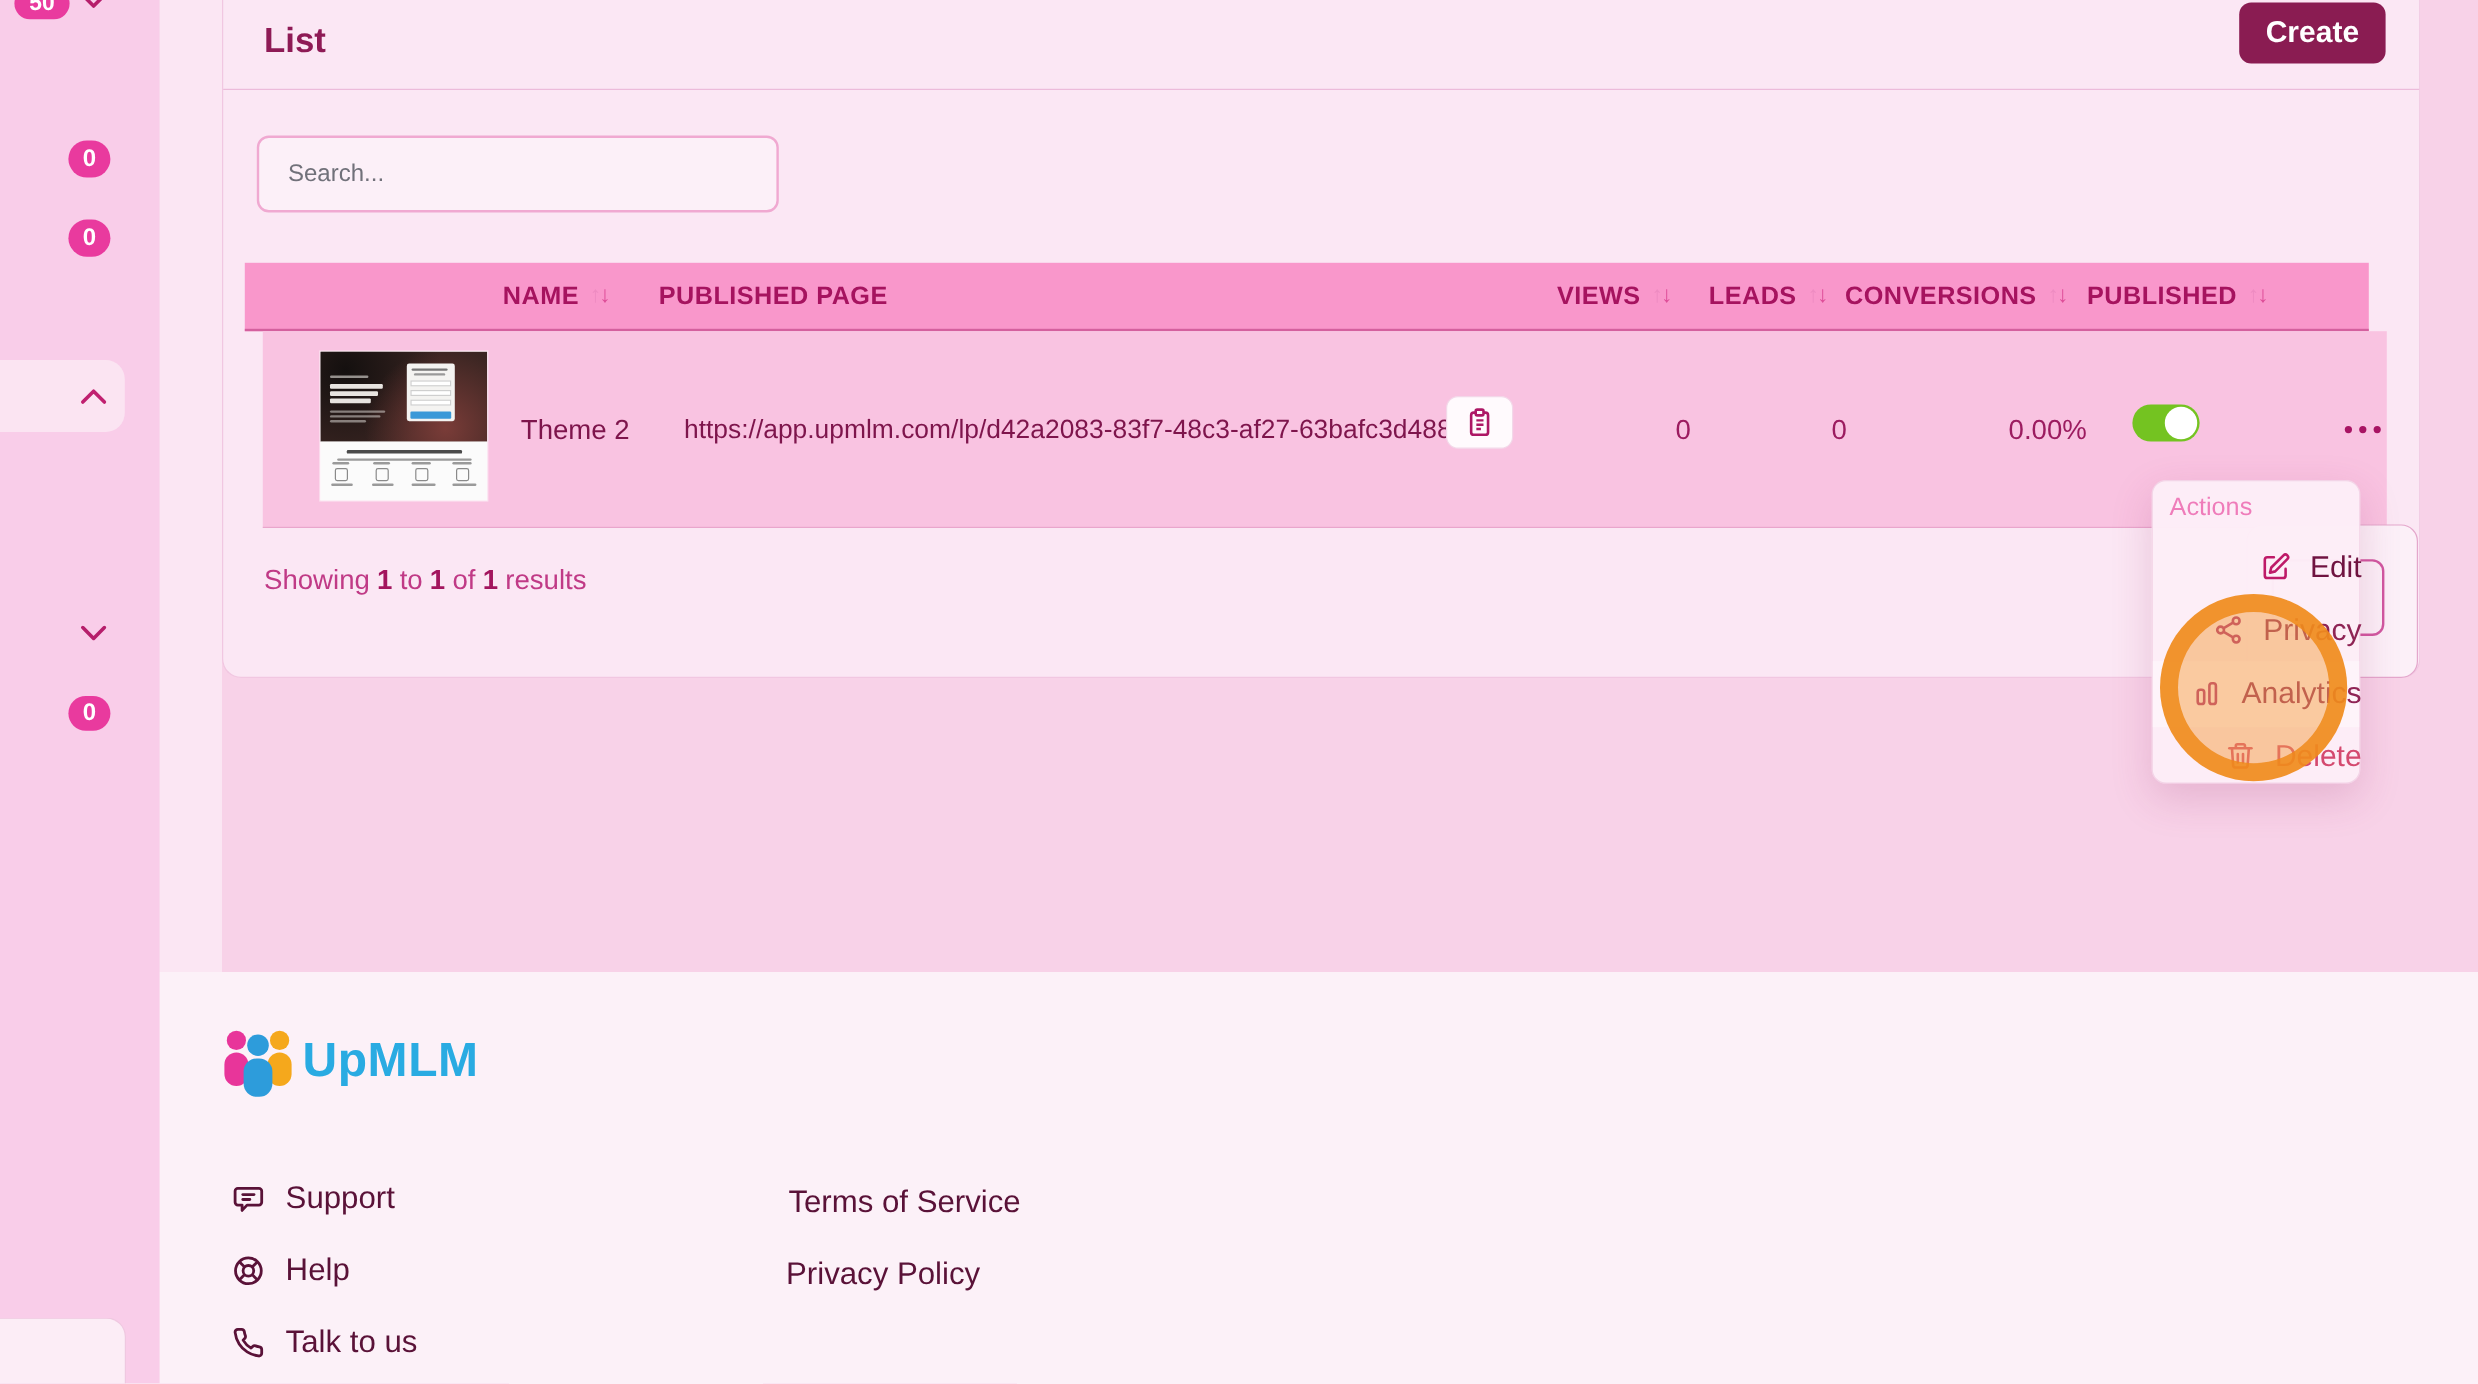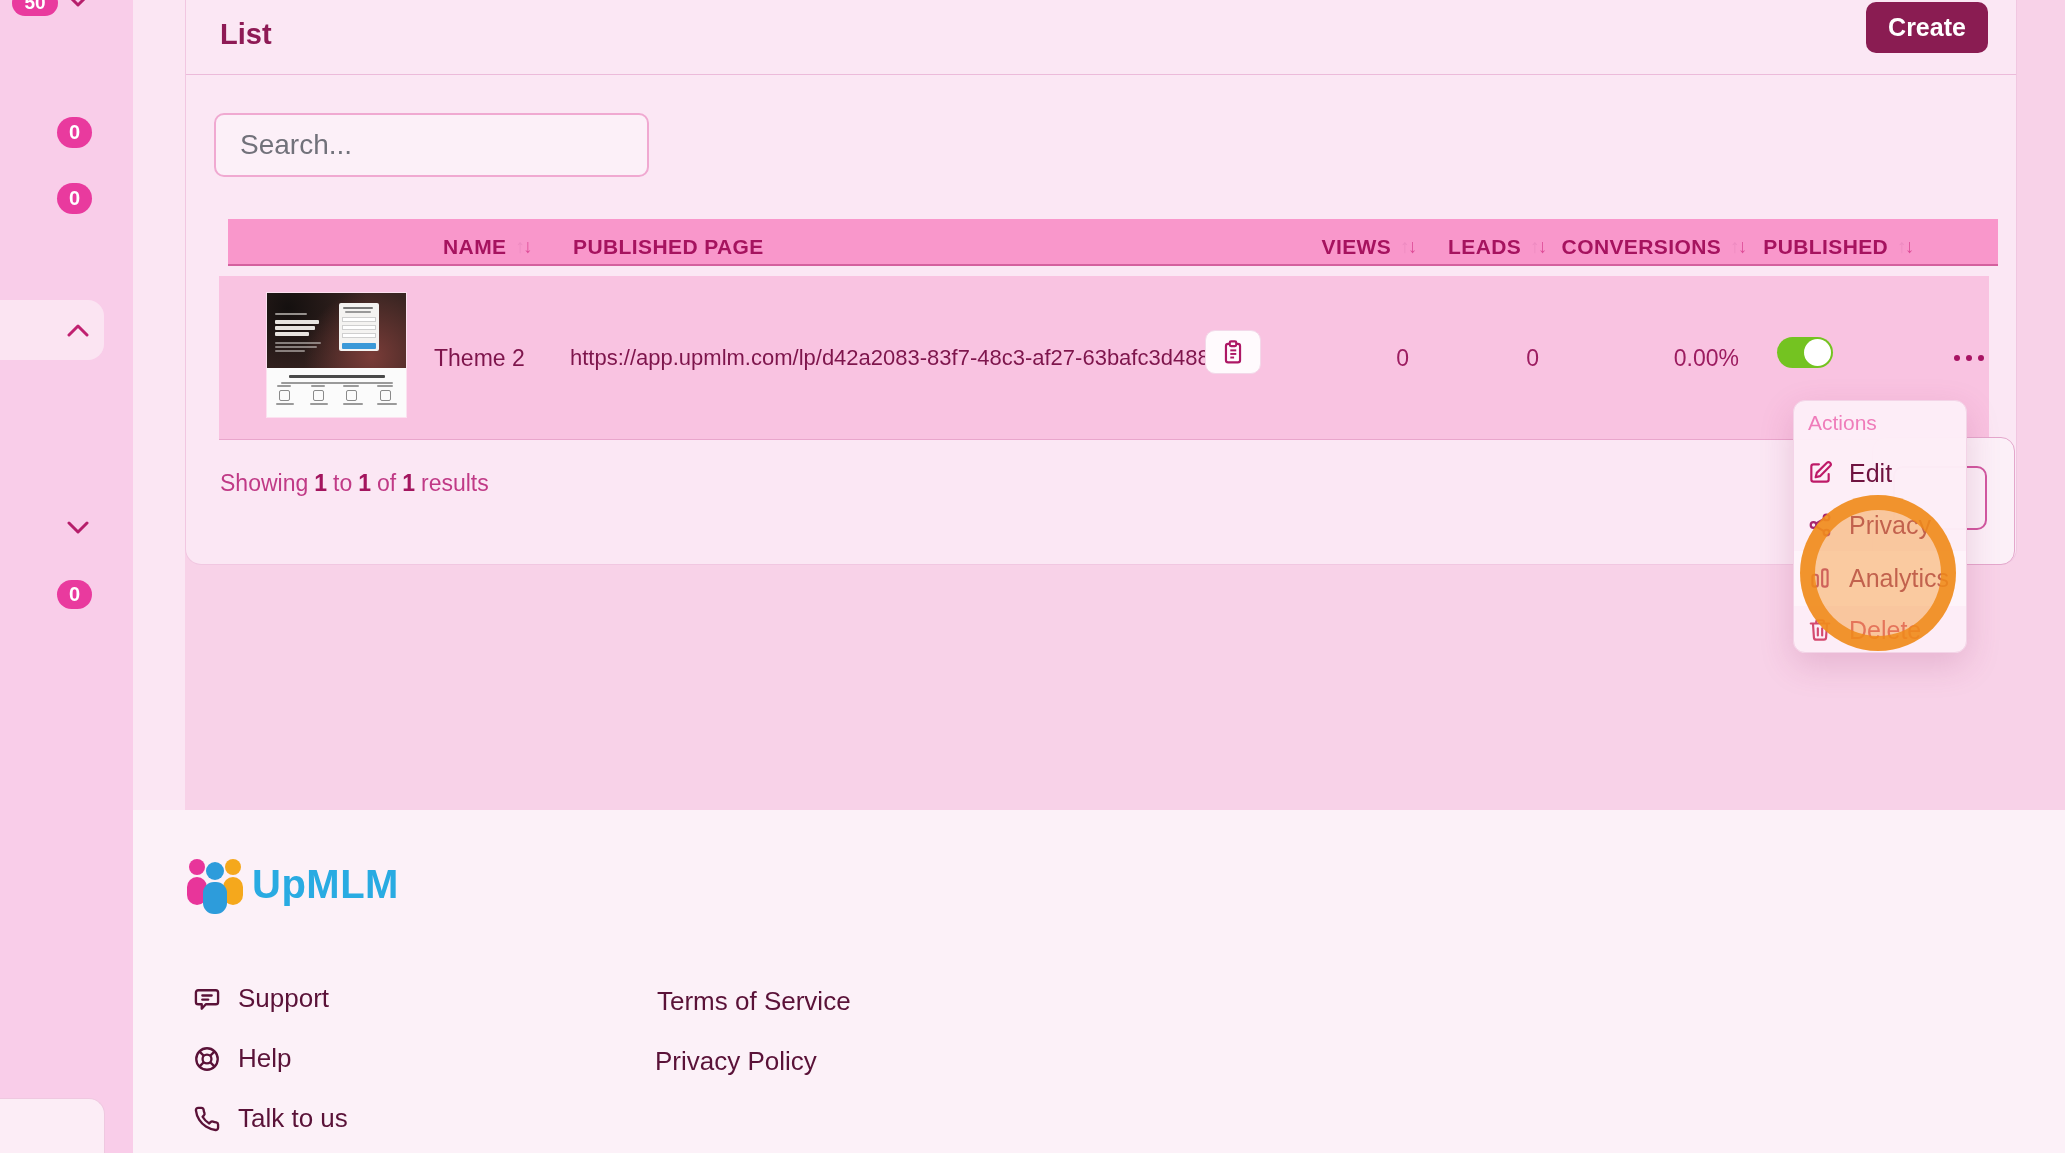--- a/index.html
+++ b/index.html
@@ -22,25 +22,25 @@
 
   
   .card{left:185px;top:0;width:1832px;height:565px;background:#FBE7F4;
         border:1px solid #F1C7E1;border-top:none;border-radius:0 0 16px 16px;box-sizing:border-box;z-index:1;}
   .card-header{left:0;top:0;width:100%;height:74px;border-bottom:1px solid #ECBBDA;}
   .card-title{left:34px;top:18px;font-size:29px;font-weight:bold;color:#8E1A55;}
   .create-btn{left:1680px;top:2px;width:122px;height:51px;background:#8A1C52;color:#fff;
         font-size:25px;font-weight:bold;border:none;border-radius:10px;cursor:pointer;}
   .search{left:28px;top:113px;width:435px;height:64px;box-sizing:border-box;
         border:2px solid #F0A9D1;border-radius:10px;background:#FCF0F8;
-        font-size:28px;color:#50505a;padding:0 24px;font-family:"Liberation Sans",sans-serif;outline:none;}
+        font-size:20px;color:#50505a;padding:0 24px;font-family:"Liberation Sans",sans-serif;outline:none;}
   .search::placeholder{color:#71717A;}
 
   
-  .thead{left:42px;top:219px;width:1770px;height:47px;background:#F997CB;border-bottom:2px solid #D4609E;box-sizing:border-box;}
+  .thead{left:18px;top:219px;width:1770px;height:57px;background:#F997CB;border-bottom:2px solid #D4609E;box-sizing:border-box;}
   .hcell{top:0;height:55px;display:flex;align-items:center;gap:9px;
          font-size:21px;font-weight:bold;color:#A6135F;letter-spacing:.4px;cursor:pointer;}
   .hend{justify-content:flex-end;}
   .sort{font-size:19px;font-weight:normal;line-height:1;display:inline-flex;}
   .sort .up{color:#EE8CC2;}
   .sort .dn{color:#DE4D98;margin-left:-2px;}
   .trow{left:33px;top:276px;width:1770px;height:164px;background:#F9C3E1;border-bottom:1px solid #E9A6CC;box-sizing:border-box;}
   .cell-text{font-size:23px;color:#7E154C;}
   .numcell{top:0;height:164px;display:flex;align-items:center;justify-content:flex-end;font-size:23px;color:#9C1C60;}
 
@@ -70,21 +70,21 @@
 
   
   .pg-outer{left:1872px;top:437px;width:143px;height:128px;background:#FCF0F8;border:1px solid #E4A7CC;border-radius:14px;box-sizing:border-box;z-index:2;}
   .pg-inner{left:1893px;top:466px;width:94px;height:64px;border:2px solid #D158A0;border-radius:10px;box-sizing:border-box;z-index:2;cursor:pointer;}
 
   
   .menu{left:1793px;top:400px;width:174px;height:253px;background:rgba(253,238,247,.98);
         border:1px solid #F3D4E7;border-radius:12px;box-sizing:border-box;
         box-shadow:0 12px 34px rgba(150,40,100,.18);z-index:3;}
   .menu-label{left:14px;top:10px;font-size:21px;color:#EF7CBA;}
-  .mi{left:0;width:174px;height:52px;display:flex;align-items:center;gap:16px;padding-left:13px;box-sizing:border-box;cursor:pointer;}
+  .mi{left:0;width:174px;height:52px;display:flex;align-items:center;gap:16px;padding-left:13px;box-sizing:border-box;cursor:pointer;justify-content:flex-end;}
   .mi .lbl{font-size:25px;color:#6F1340;}
   .mi svg{flex:0 0 auto;}
   .mi-hl{left:0;top:150px;width:172px;height:55px;background:#FEF4FA;}
   .danger .lbl{color:#D4496F;}
 
   
   .click-ring{left:1800px;top:495px;width:156px;height:156px;border-radius:50%;
         border:15px solid rgba(240,138,25,.85);background:rgba(246,160,70,.5);
         box-sizing:border-box;z-index:4;pointer-events:none;}
 

